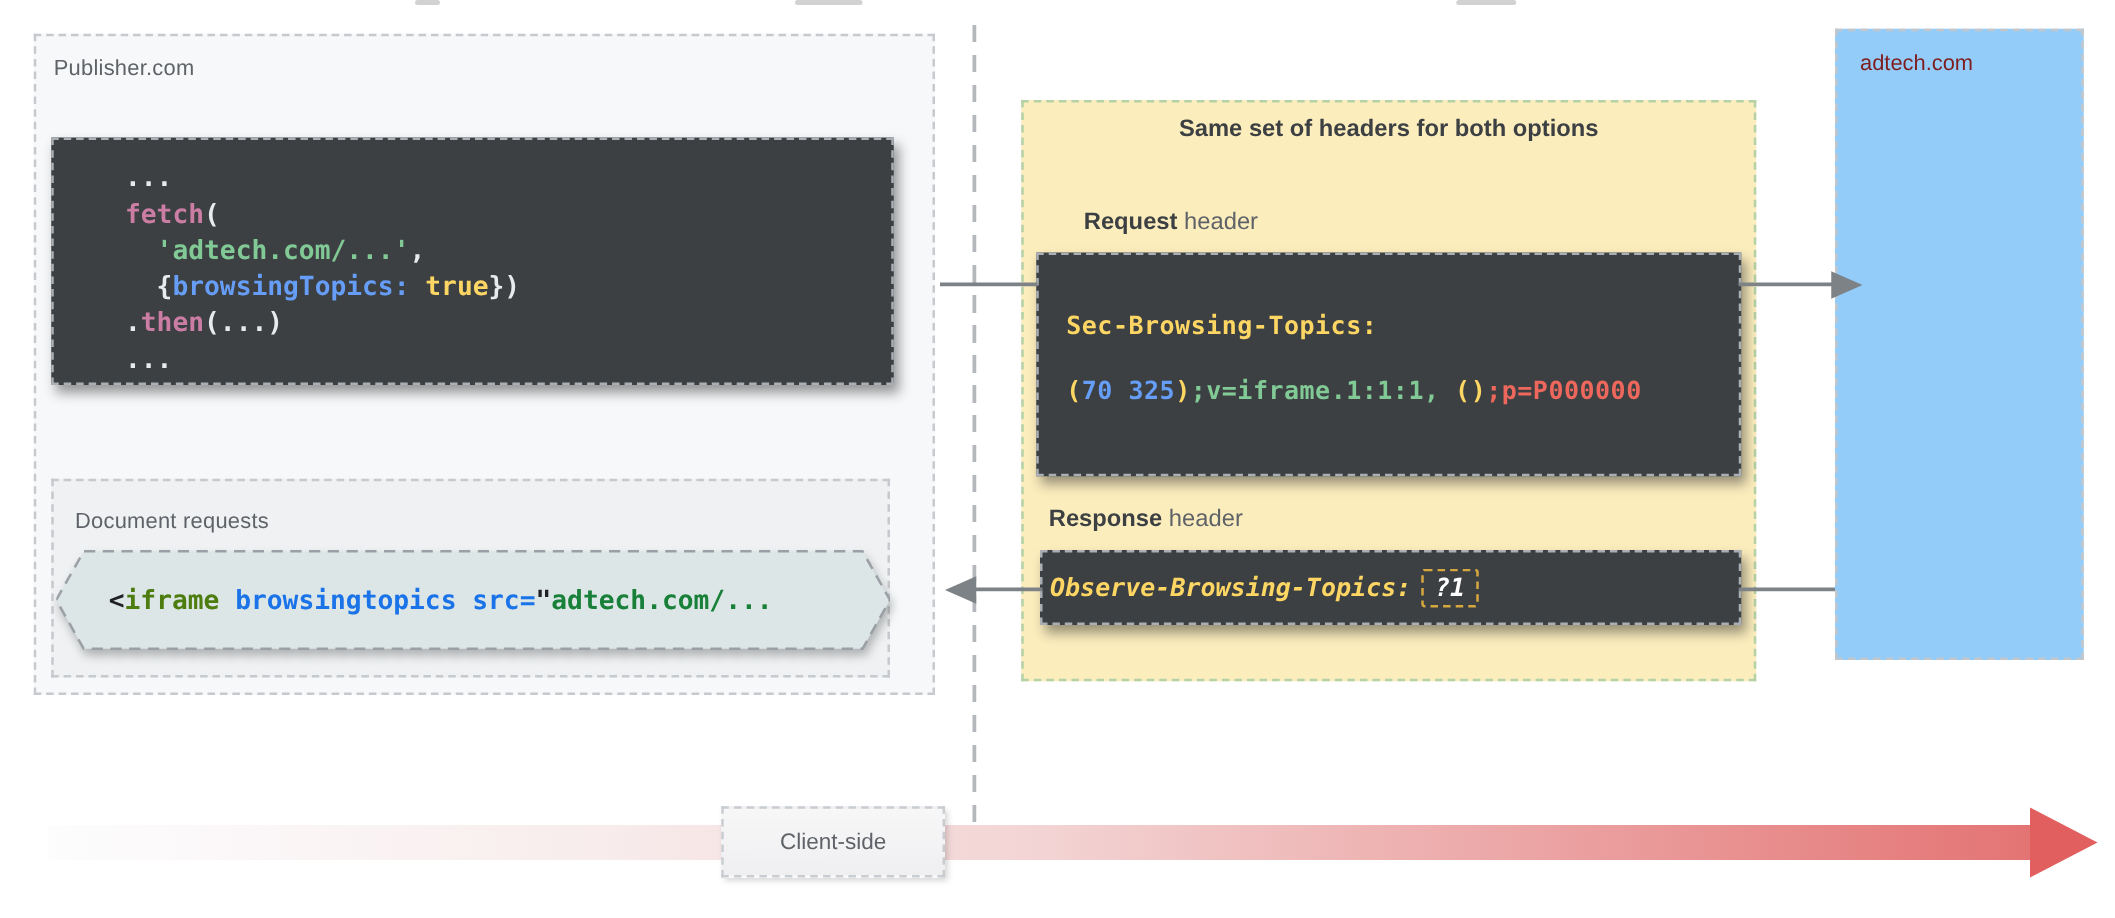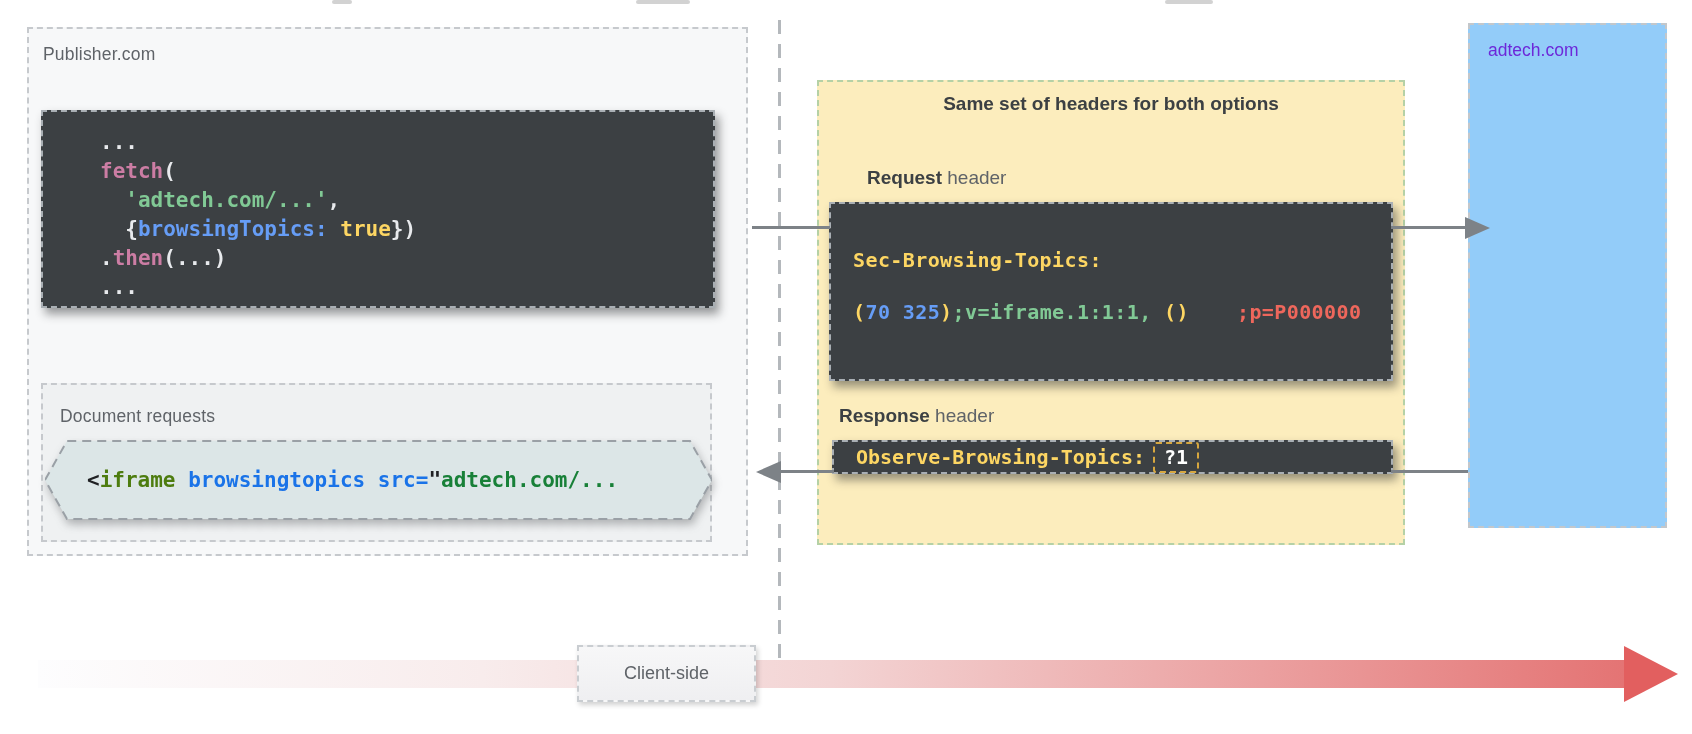--- a/index.html
+++ b/index.html
@@ -12,40 +12,40 @@
   .pub-box{left:27px;top:27px;width:721px;height:529px;background:#f7f8f9;border:2px dashed #c6c9cd;box-sizing:border-box;}
   .box-label{font-size:17.5px;color:#5f6368;letter-spacing:.2px;}
   .doc-box{left:41px;top:383px;width:671px;height:159px;background:#eff1f2;border:2px dashed #c6c9cd;box-sizing:border-box;}
   
   .dark-box{background:#3c4043;border:2px dashed #a9afb4;box-sizing:border-box;
     box-shadow:4px 6px 9px rgba(32,33,36,.45);}
   .code{font-family:"DejaVu Sans Mono","Liberation Mono",monospace;font-weight:bold;}
   .pub-code{left:41px;top:110px;width:674px;height:198px;padding:16px 0 0 57px;font-size:21px;line-height:29px;color:#e8eaed;}
   .pub-code .ln{white-space:pre;}
   .c-pink{color:#cc7da4;} .c-green{color:#81c995;} .c-blue{color:#669df6;}
-  .c-yellow{color:#fdd663;} .c-red{color:#ee675c;margin-left:48px;} .c-white{color:#e8eaed;}
+  .c-yellow{color:#fdd663;} .c-red{color:#ee675c;} .c-white{color:#e8eaed;}
   
   .hex-wrap{left:45px;top:440px;width:667px;height:80px;filter:drop-shadow(2px 5px 4px rgba(60,64,67,.35));}
   .hex-text{left:87px;top:440px;width:600px;height:80px;line-height:80px;font-size:21px;white-space:pre;}
   .t-dark{color:#202124;} .t-red{color:#4d7c0f;} .t-blue{color:#1a73e8;} .t-green{color:#188038;}
   
   .divider{left:778px;top:20px;width:3px;height:648px;
     background:repeating-linear-gradient(180deg,#b4b8bc 0 14px,transparent 14px 24px);}
   
   .yellow-panel{left:817px;top:80px;width:588px;height:465px;background:#fcedbd;border:2px dashed #b5d1a6;box-sizing:border-box;}
   .panel-title{left:817px;top:93px;width:588px;text-align:center;font-size:19px;font-weight:bold;color:#3c4043;}
   .hdr-label{font-size:19px;color:#5f6368;}
   .hdr-label b{color:#3c4043;}
   .req-box{left:829px;top:202px;width:564px;height:179px;padding:44px 0 0 22px;font-size:20px;letter-spacing:.02em;}
   .req-line2{margin-top:28px;white-space:pre;}
-  .resp-box{left:832px;top:440px;width:561px;height:34px;display:flex;align-items:center;padding-left:22px;font-size:20px;box-sizing:border-box;}
+  .resp-box{left:832px;top:440px;width:561px;height:60px;display:flex;align-items:center;padding-left:6px;font-size:20px;box-sizing:border-box;font-style:italic;}
   .flag-badge{display:inline-block;margin-left:8px;padding:1px 9px 2px 9px;border:2px dashed #d7a73f;border-radius:3px;color:#ffffff;}
   
   .adtech-box{left:1468px;top:23px;width:199px;height:505px;background:#93ccf9;border:2px dashed #c3c7cb;box-sizing:border-box;}
-  .adtech-label{left:1488px;top:40px;font-size:17.5px;color:#6d28d9;}
+  .adtech-label{left:1488px;top:40px;font-size:17.5px;color:#7f1d1d;}
   
   .hline{height:3px;background:#7d8287;}
   .tri-right{width:0;height:0;border-top:11px solid transparent;border-bottom:11px solid transparent;border-left:25px solid #7d8287;}
   .tri-left{width:0;height:0;border-top:11px solid transparent;border-bottom:11px solid transparent;border-right:25px solid #7d8287;}
   
   .band{left:38px;top:660px;width:1586px;height:28px;
     background:linear-gradient(90deg,#fdfdfe 0%,#f8ecec 28%,#f3d4d4 50%,#eca6a6 74%,#e47474 100%);}
   .band-head{left:1624px;top:646px;width:0;height:0;border-top:28px solid transparent;border-bottom:28px solid transparent;border-left:54px solid #e25f5f;}
   .side-box{top:645px;height:57px;background:linear-gradient(#f7f7f8,#efeff1);border:2px dashed #c9cdd1;box-sizing:border-box;
     box-shadow:2px 3px 5px rgba(0,0,0,.18);display:flex;align-items:center;justify-content:center;

